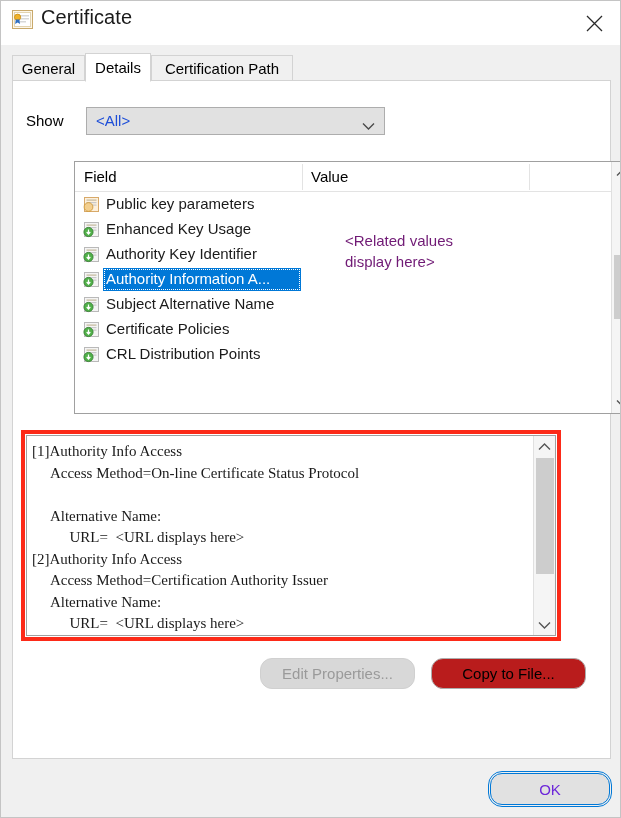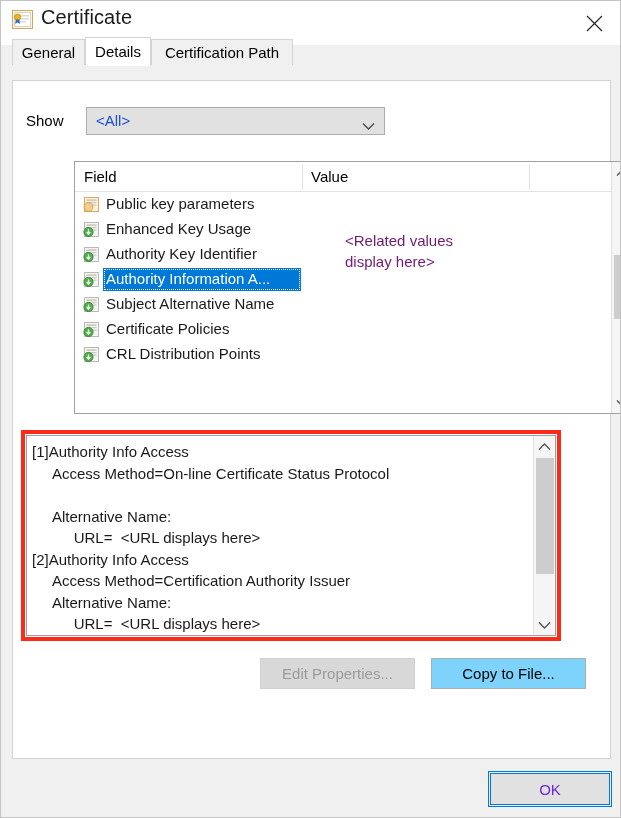--- a/index.html
+++ b/index.html
@@ -52,21 +52,21 @@
     display: flex;
     align-items: center;
     justify-content: center;
     cursor: default;
   }
   .close-btn svg { display: block; }
 
   
   .tabstrip {
     position: absolute;
-    left: 11px; top: 36px;
+    left: 11px; top: 52px;
     width: 600px;
     height: 28px;
   }
   .tab {
     position: absolute;
     top: 2px;
     height: 26px;
     box-sizing: border-box;
     background: #f0f0f0;
     border: 1px solid #d3d3d3;
@@ -261,21 +261,21 @@
     z-index: 2;
     overflow: hidden;
   }
   .detail-text {
     position: absolute;
     left: 5px; top: 5px;
     font-size: 15px;
     line-height: 21.5px;
     color: #1a1a1a;
     white-space: pre;
-    font-family: Liberation Sans, sans-serif;
+    font-family: Liberation Serif, serif;
   }
 
   
   .redbox {
     position: absolute;
     left: 20px; top: 429px;
     width: 540px; height: 211px;
     border: 4px solid #fc2a18;
     box-sizing: border-box;
     z-index: 6;
@@ -285,33 +285,34 @@
   
   .btn {
     position: absolute;
     box-sizing: border-box;
     font-size: 15px;
     display: flex;
     align-items: center;
     justify-content: center;
     cursor: default;
     white-space: nowrap;
+    border-radius: 12px;
   }
   .btn-edit {
     left: 259px; top: 657px;
     width: 155px; height: 31px;
     background: #d8d8d8;
     border: 1px solid #d0d0d0;
     color: #9a9a9a;
     z-index: 2;
   }
   .btn-copy {
     left: 430px; top: 657px;
     width: 155px; height: 31px;
-    background: #7dd3fc;
+    background: #b91c1c;
     border: 1px solid #adadad;
     color: #000000;
     z-index: 2;
   }
   .btn-ok {
     left: 489px; top: 772px;
     width: 120px; height: 32px;
     background: #e1e1e1;
     border: 1px solid #0078d7;
     outline: 1px solid #0078d7;

